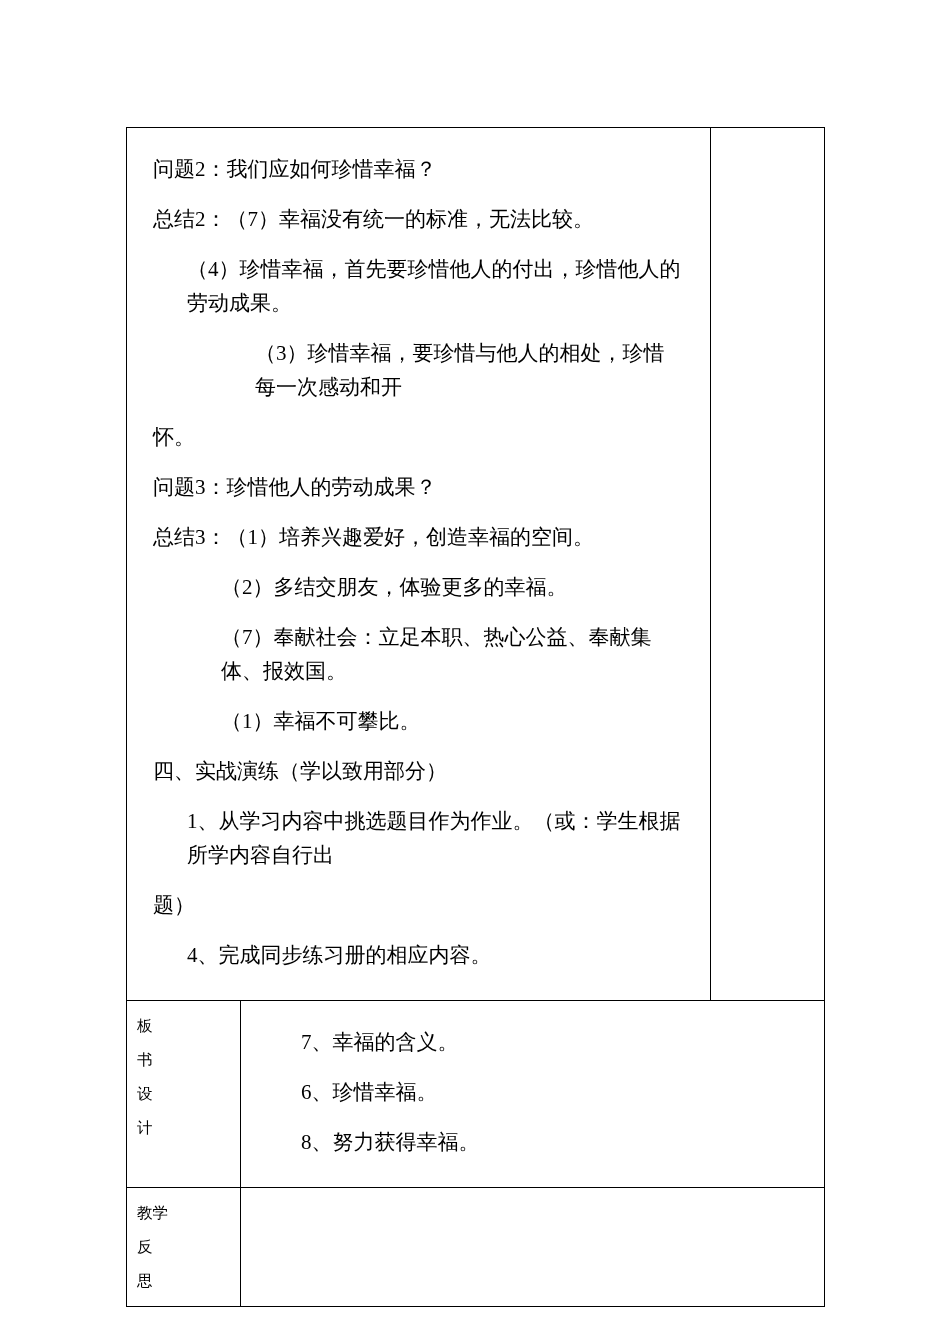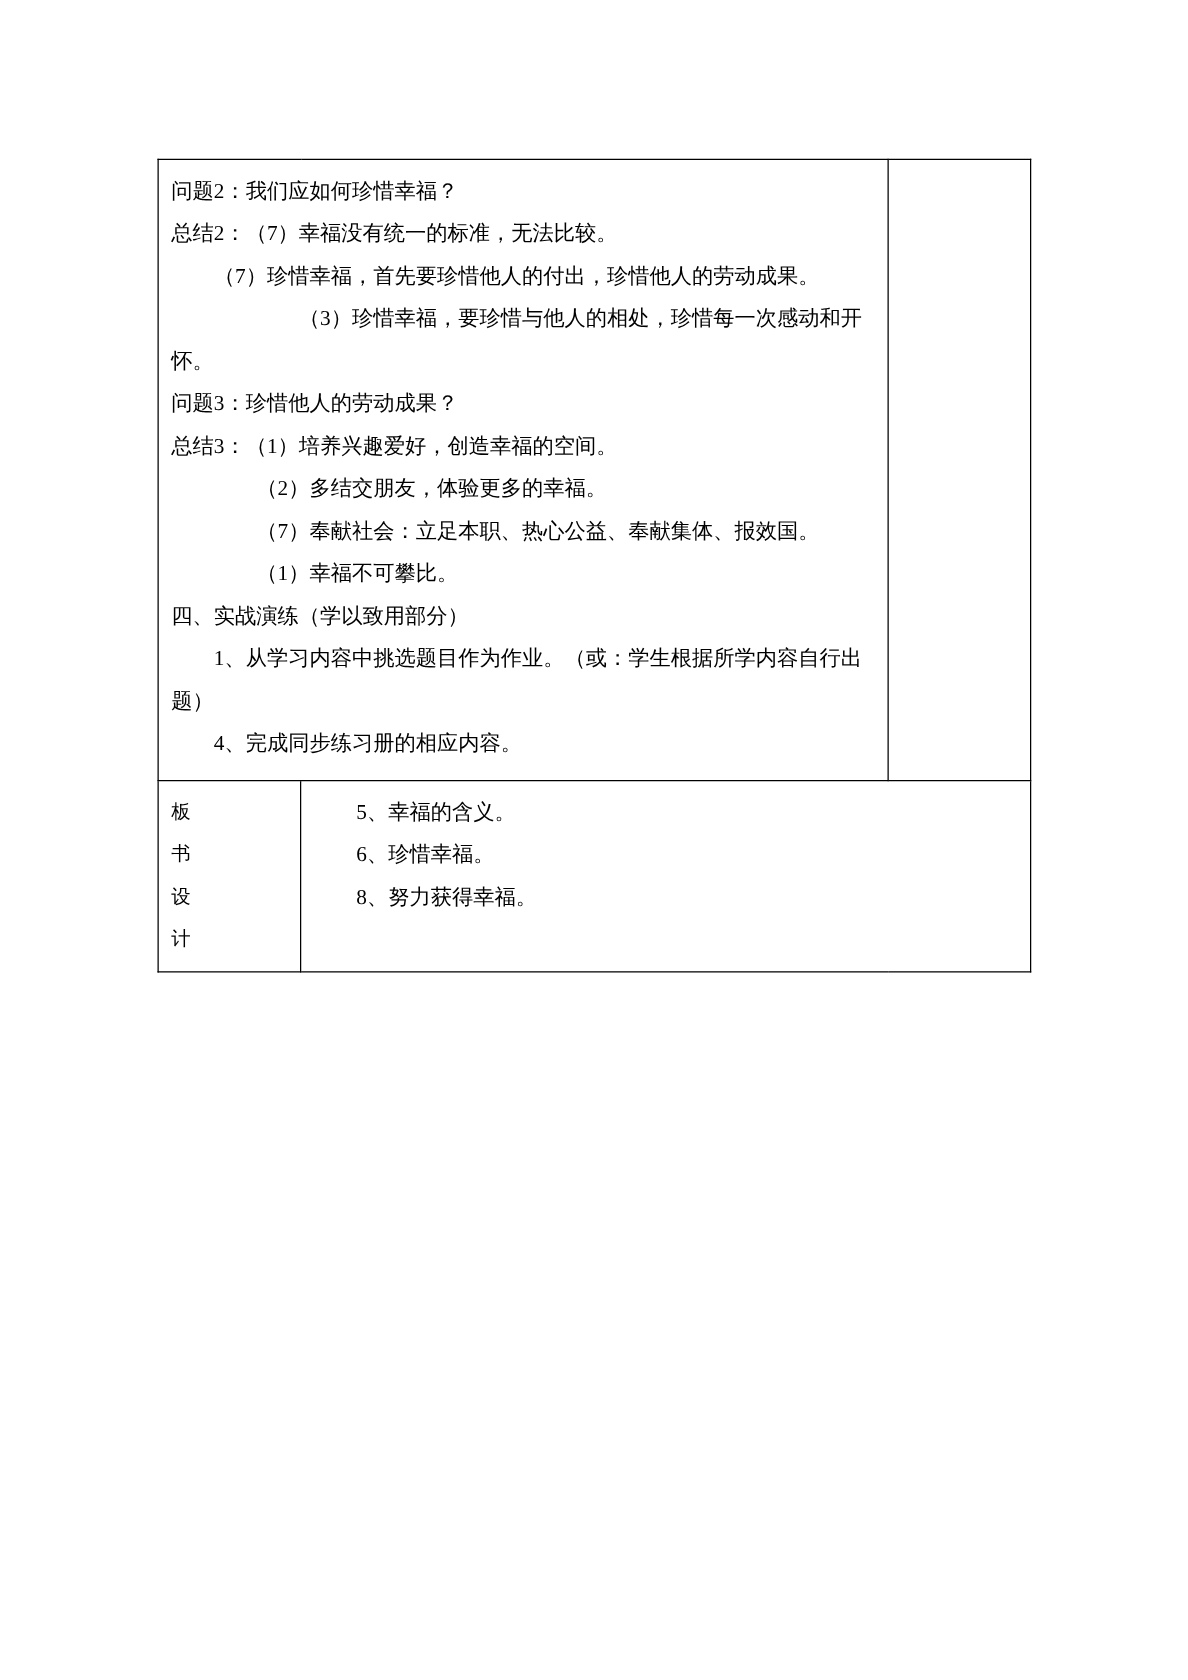--- a/index.html
+++ b/index.html
@@ -32,23 +32,23 @@
   }
   .doc-table td {
     border: 1px solid #000000;
     vertical-align: top;
     padding: 0;
   }
   .cell-pad {
     padding: 8px 10px 12px 10px;
   }
   .p {
-    font-size: 17px;
+    font-size: 21px;
     line-height: 34px;
-    margin: 0;
+    margin: 16px;
     white-space: pre-wrap;
   }
   .p-indent2 { padding-left: 34px; }
   .p-indent3 { padding-left: 68px; }
   .p-indent4 { padding-left: 102px; }
   .sidecol {
     width: 114px;
   }
   .vlabel {
     font-size: 15.5px;
@@ -72,21 +72,21 @@
       <col style="width:114px">
       <col style="width:470px">
       <col style="width:114px">
     </colgroup>
     <tbody>
       <tr>
         <td colspan="2">
           <div class="cell-pad">
             <p class="p">问题2：我们应如何珍惜幸福？</p>
             <p class="p">总结2：（7）幸福没有统一的标准，无法比较。</p>
-            <p class="p p-indent2">（7）珍惜幸福，首先要珍惜他人的付出，珍惜他人的劳动成果。</p>
+            <p class="p p-indent2">（4）珍惜幸福，首先要珍惜他人的付出，珍惜他人的劳动成果。</p>
             <p class="p p-indent4">（3）珍惜幸福，要珍惜与他人的相处，珍惜每一次感动和开</p>
             <p class="p">怀。</p>
             <p class="p">问题3：珍惜他人的劳动成果？</p>
             <p class="p">总结3：（1）培养兴趣爱好，创造幸福的空间。</p>
             <p class="p p-indent3">（2）多结交朋友，体验更多的幸福。</p>
             <p class="p p-indent3">（7）奉献社会：立足本职、热心公益、奉献集体、报效国。</p>
             <p class="p p-indent3">（1）幸福不可攀比。</p>
             <p class="p">四、实战演练（学以致用部分）</p>
             <p class="p p-indent2">1、从学习内容中挑选题目作为作业。（或：学生根据所学内容自行出</p>
             <p class="p">题）</p>
@@ -100,23 +100,37 @@
         <td class="sidecol">
           <div class="vlabel">
             <span>板</span>
             <span>书</span>
             <span>设</span>
             <span>计</span>
           </div>
         </td>
         <td colspan="2">
           <div class="cell-pad">
-            <p class="p p-indent2">5、幸福的含义。</p>
+            <p class="p p-indent2">7、幸福的含义。</p>
             <p class="p p-indent2">6、珍惜幸福。</p>
             <p class="p p-indent2">8、努力获得幸福。</p>
           </div>
         </td>
       </tr>
 
+      <tr>
+        <td class="sidecol">
+          <div class="vlabel">
+            <span>教学</span>
+            <span>反</span>
+            <span>思</span>
+          </div>
+        </td>
+        <td colspan="2" class="blank-cell">
+          <div class="cell-pad">
+            <p class="p"></p>
+          </div>
+        </td>
+      </tr>
     </tbody>
   </table>
 
 </div>
 
 </body></html>

